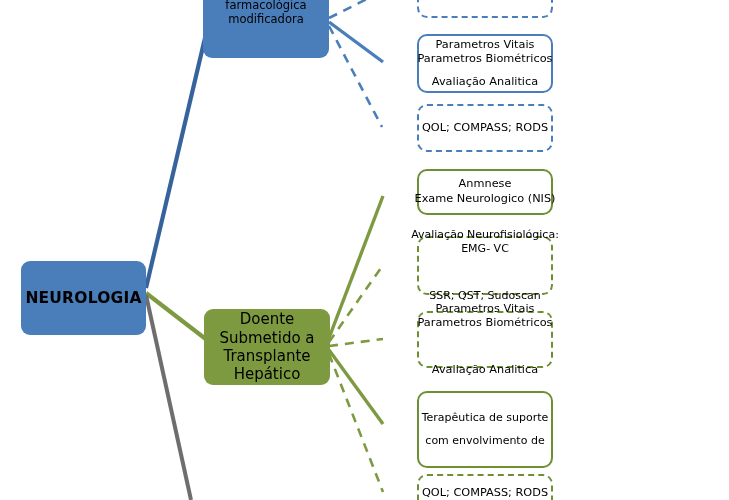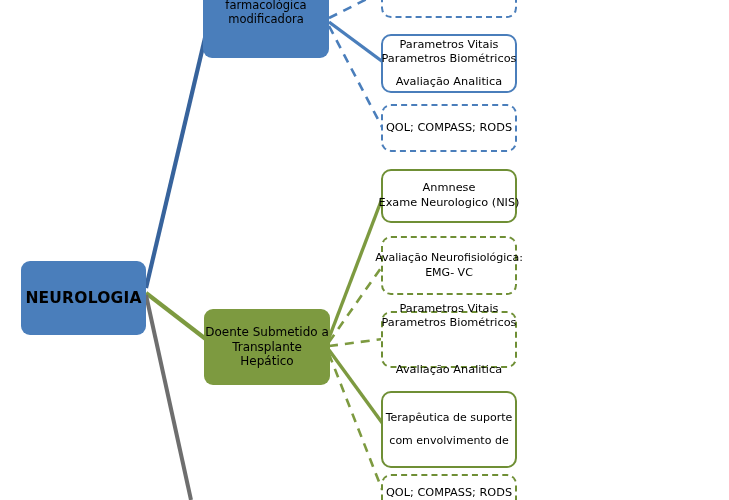--- a/index.html
+++ b/index.html
@@ -45,37 +45,38 @@
   }
   .node-blue {
     background: #4a7ebb;
     color: #000000;
     font-size: 11.5px;
     border: 0;
   }
   .node-green {
     background: #7d9a40;
     color: #000000;
-    font-size: 12px;
+    font-size: 15px;
     border: 0;
   }
   .leaf {
     position: absolute;
     box-sizing: border-box;
     display: flex;
     flex-direction: column;
     align-items: center;
     justify-content: center;
     text-align: center;
     background: #ffffff;
     border-radius: 10px;
     color: #000000;
     font-size: 11.3px;
     line-height: 1.30;
     padding: 3px 5px;
+    margin-left: 36px;
   }
   .leaf-solid-blue { border: 2.2px solid #4a7ebb; }
   .leaf-dashed-blue { border: 2.6px dashed #4a7ebb; }
   .leaf-solid-green { border: 2.2px solid #6f8f35; }
   .leaf-dashed-green { border: 2.6px dashed #6f8f35; gap: 24px; }
   .leaf .ln { display: block; white-space: nowrap; }
   .leaf .grp { margin: 1px 0; }
   .grp + .grp { margin-top: 7px; }
   .tight .ln { font-size: 11.0px; }
 </style>
@@ -130,31 +131,34 @@
       <span class="ln">Avaliação Analitica</span>
     </span>
   </div>
 
   <div class="leaf leaf-dashed-blue" style="left:381px; top:104px; width:136px; height:48px;">
     <span class="grp">
       <span class="ln">QOL; COMPASS;  RODS</span>
     </span>
   </div>
 
-  <div class="leaf leaf-solid-green" style="left:381px; top:169px; width:136px; height:54px;">
+  <div class="leaf leaf-solid-green" style="left:381px; top:169px; width:136px; height:46px;">
     <span class="grp">
       <span class="ln">Anmnese</span>
       <span class="ln">Exame Neurologico (NIS)</span>
     </span>
   </div>
 
   <div class="leaf leaf-dashed-green tight" style="left:381px; top:236px; width:136px; height:59px;">
     <span class="grp">
       <span class="ln">Avaliação  Neurofisiológica:</span>
       <span class="ln">EMG- VC</span>
+    </span>
+    <span class="grp">
+      <span class="ln">SSR; QST;  Sudoscan</span>
     </span>
   </div>
 
   <div class="leaf leaf-dashed-green" style="left:381px; top:311px; width:136px; height:57px;">
     <span class="grp">
       <span class="ln">Parametros Vitais</span>
       <span class="ln">Parametros Biométricos</span>
     </span>
     <span class="grp">
       <span class="ln">Avaliação Analitica</span>

